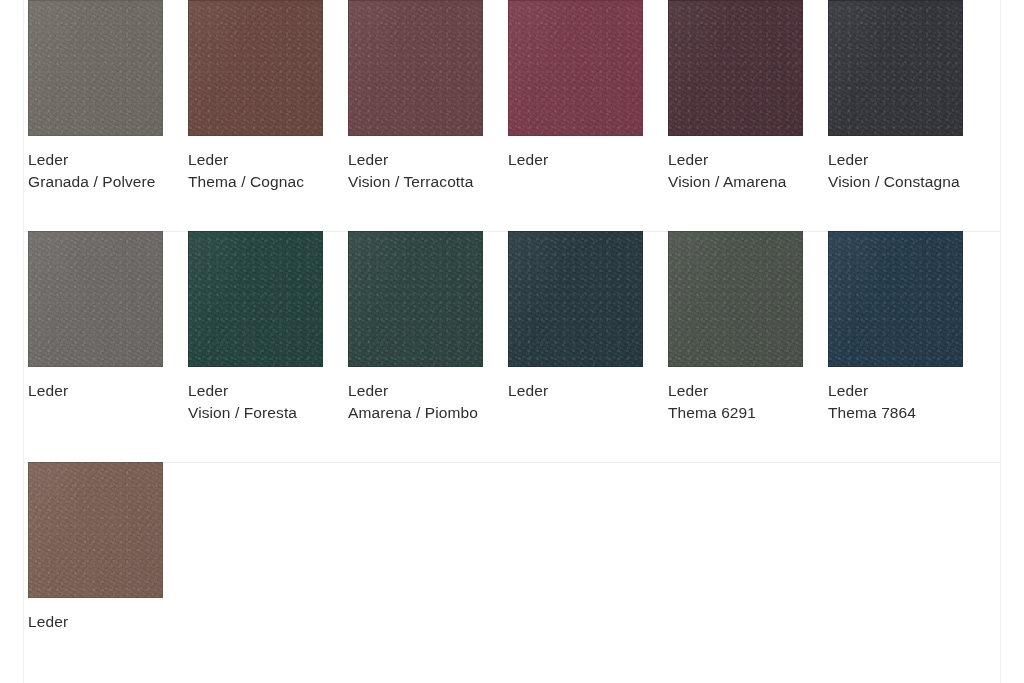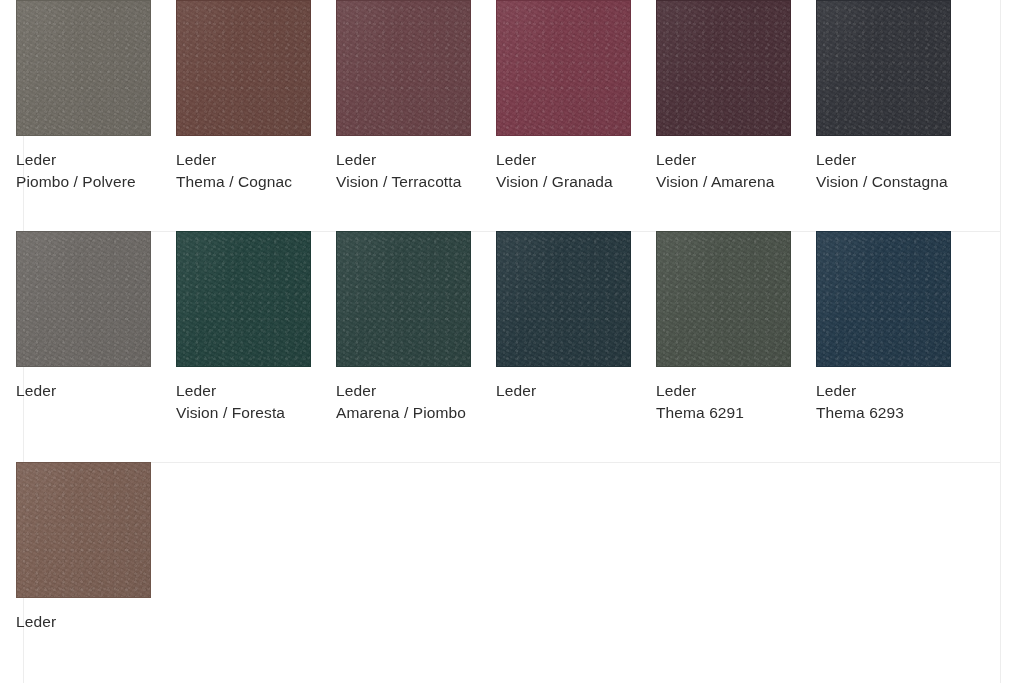--- a/index.html
+++ b/index.html
@@ -40,21 +40,21 @@
     left: 0;
     top: 0;
     right: 0;
   }
 
   .swatch-row {
     position: relative;
     display: flex;
     flex-direction: row;
     align-items: flex-start;
-    padding-left: 16px;
+    padding-left: 28px;
     box-sizing: border-box;
     height: 231px;
   }
   .swatch-row.row-last {
     height: 221px;
   }
 
   
   .row-sep {
     position: absolute;
@@ -127,42 +127,41 @@
   <div class="rail rail-left" style="background: rgb(237, 237, 237);"></div>
   <div class="rail rail-right" style="background: rgb(237, 237, 237);"></div>
 
   <div class="grid-rows">
 
     <div class="swatch-row">
       <div class="swatch-cell">
         <div class="swatch-chip" style="background-color: rgb(112, 108, 100);"></div>
         <div class="swatch-caption" style="color: rgb(46, 46, 46);">
           <span class="caption-line">Leder</span>
-          <span class="caption-line">Piombo / Polvere</span>
+          <span class="caption-line">Granada / Polvere</span>
         </div>
       </div>
       <div class="swatch-cell">
         <div class="swatch-chip" style="background-color: rgb(107, 71, 64);"></div>
         <div class="swatch-caption" style="color: rgb(46, 46, 46);">
           <span class="caption-line">Leder</span>
           <span class="caption-line">Thema / Cognac</span>
         </div>
       </div>
       <div class="swatch-cell">
         <div class="swatch-chip" style="background-color: rgb(106, 67, 72);"></div>
         <div class="swatch-caption" style="color: rgb(46, 46, 46);">
           <span class="caption-line">Leder</span>
           <span class="caption-line">Vision / Terracotta</span>
         </div>
       </div>
       <div class="swatch-cell">
         <div class="swatch-chip" style="background-color: rgb(122, 58, 74);"></div>
         <div class="swatch-caption" style="color: rgb(46, 46, 46);">
           <span class="caption-line">Leder</span>
-          <span class="caption-line">Vision / Granada</span>
         </div>
       </div>
       <div class="swatch-cell">
         <div class="swatch-chip" style="background-color: rgb(75, 48, 56);"></div>
         <div class="swatch-caption" style="color: rgb(46, 46, 46);">
           <span class="caption-line">Leder</span>
           <span class="caption-line">Vision / Amarena</span>
         </div>
       </div>
       <div class="swatch-cell">
@@ -207,21 +206,21 @@
         <div class="swatch-chip" style="background-color: rgb(74, 82, 73);"></div>
         <div class="swatch-caption" style="color: rgb(46, 46, 46);">
           <span class="caption-line">Leder</span>
           <span class="caption-line">Thema 6291</span>
         </div>
       </div>
       <div class="swatch-cell">
         <div class="swatch-chip" style="background-color: rgb(35, 57, 74);"></div>
         <div class="swatch-caption" style="color: rgb(46, 46, 46);">
           <span class="caption-line">Leder</span>
-          <span class="caption-line">Thema 6293</span>
+          <span class="caption-line">Thema 7864</span>
         </div>
       </div>
     </div>
 
     <div class="row-sep sep-2" style="background: rgb(237, 237, 237);"></div>
 
     <div class="swatch-row row-last">
       <div class="swatch-cell">
         <div class="swatch-chip" style="background-color: rgb(124, 96, 84);"></div>
         <div class="swatch-caption" style="color: rgb(46, 46, 46);">

